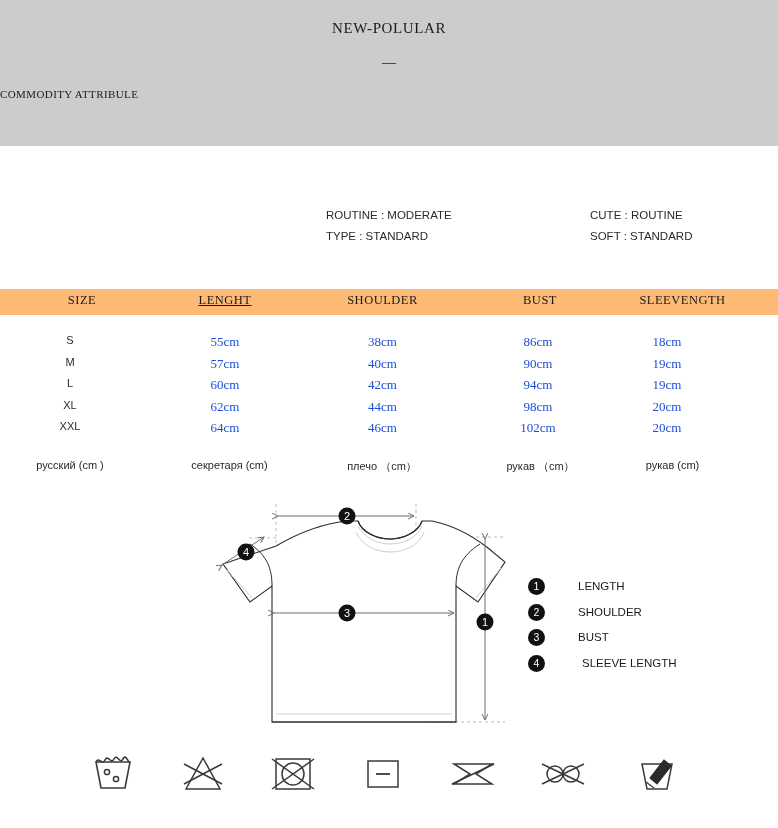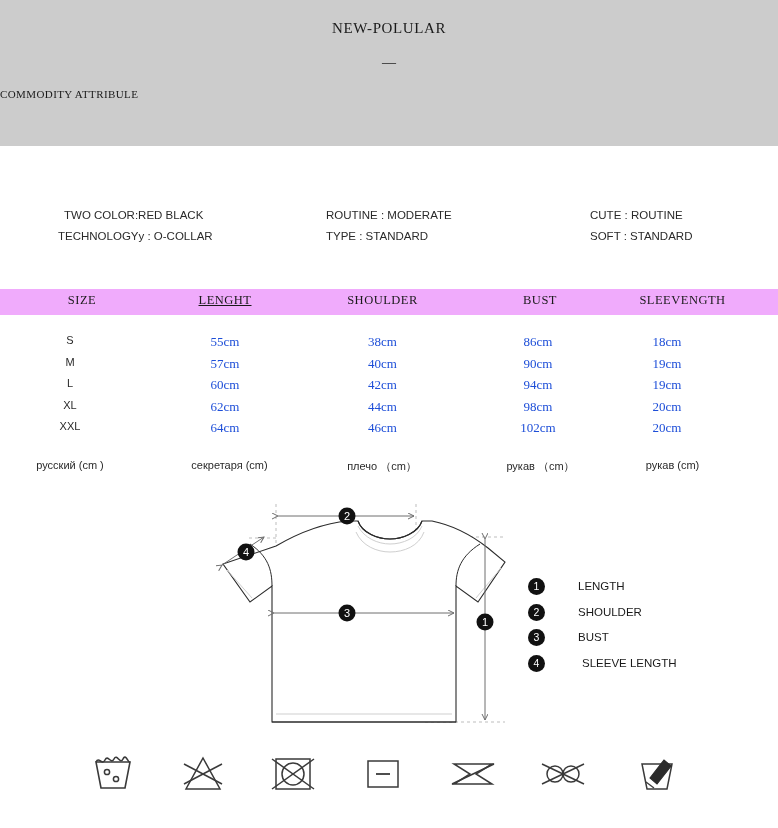--- a/index.html
+++ b/index.html
@@ -37,21 +37,21 @@
   .attr-col.c2{left:326px;}
   .attr-col.c3{left:590px;}
   .attr-line{
     font-size:11.5px;color:#2a2a2a;line-height:21px;white-space:nowrap;
   }
   .attr-col.c1 .attr-line:first-child{padding-left:6px;}
 
   
   .thead{
     position:absolute;left:0;top:289px;width:778px;height:26px;
-    background:#f0abfc;
+    background:#fdba74;
   }
   .thead .th{
     position:absolute;top:4px;
     font-family:"Liberation Serif",serif;font-size:12.5px;
     color:#1a1a1a;letter-spacing:.5px;white-space:nowrap;
   }
   .tbody{position:absolute;left:0;top:334px;width:778px;}
   .trow{position:relative;height:21.5px;}
   .cell{
     position:absolute;top:0;
@@ -91,24 +91,20 @@
 
 <div class="page">
 
   <div class="banner">
     <div class="brand">NEW-POLULAR</div>
     <div class="brand-dash">—</div>
     <div class="subtitle">COMMODITY ATTRIBULE</div>
   </div>
 
   <div class="attrs">
-    <div class="attr-col c1">
-      <div class="attr-line">TWO COLOR:RED BLACK</div>
-      <div class="attr-line">TECHNOLOGYy : O-COLLAR</div>
-    </div>
     <div class="attr-col c2">
       <div class="attr-line">ROUTINE : MODERATE</div>
       <div class="attr-line">TYPE : STANDARD</div>
     </div>
     <div class="attr-col c3">
       <div class="attr-line">CUTE : ROUTINE</div>
       <div class="attr-line">SOFT : STANDARD</div>
     </div>
   </div>
 

